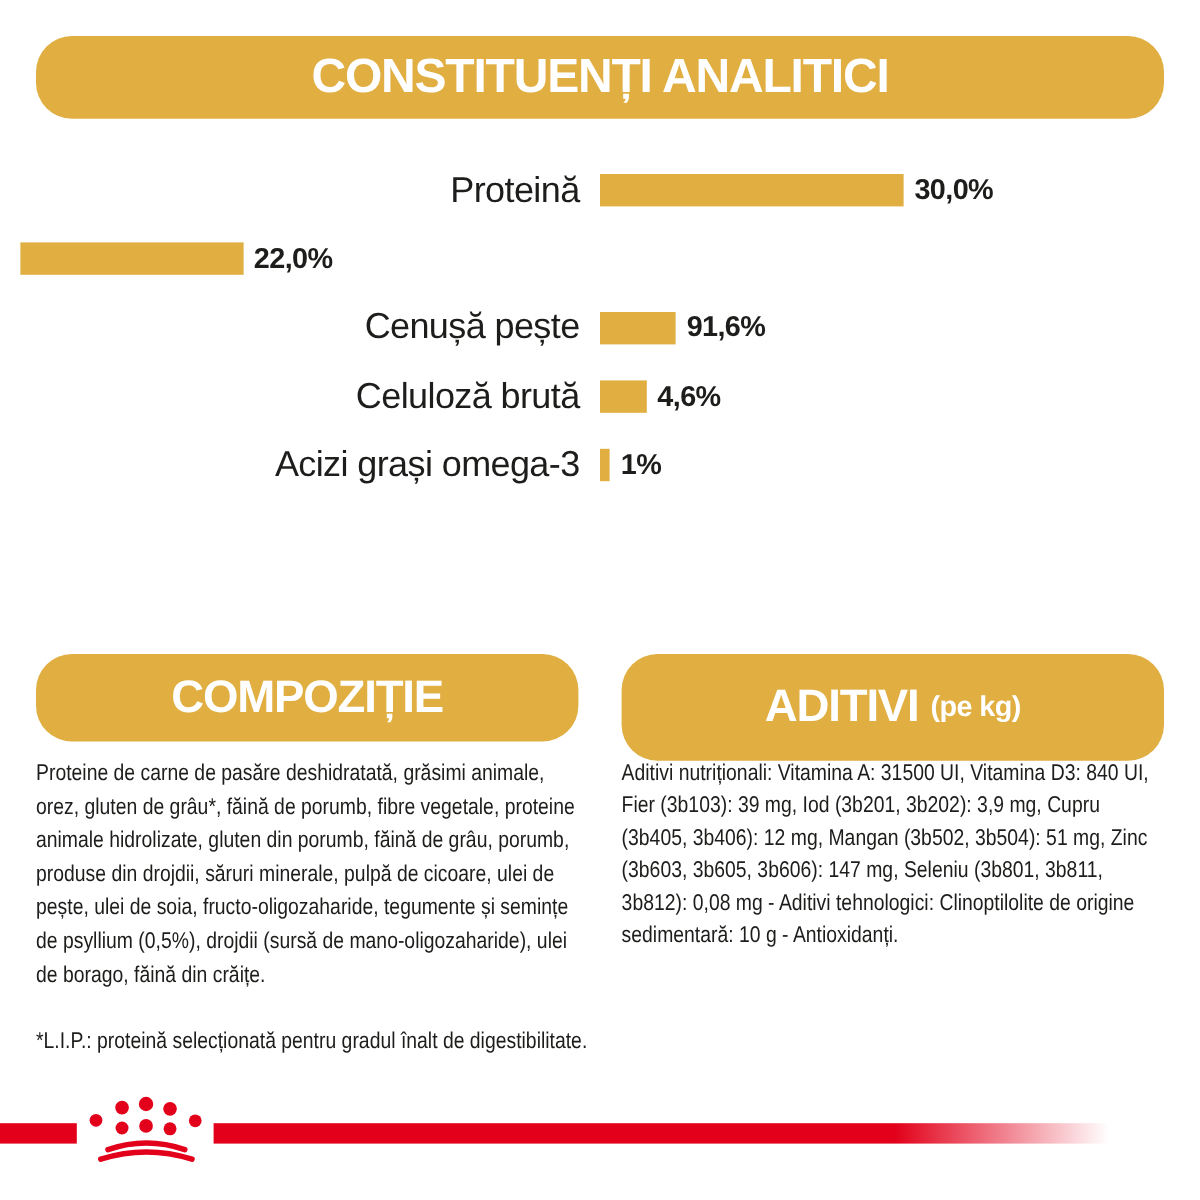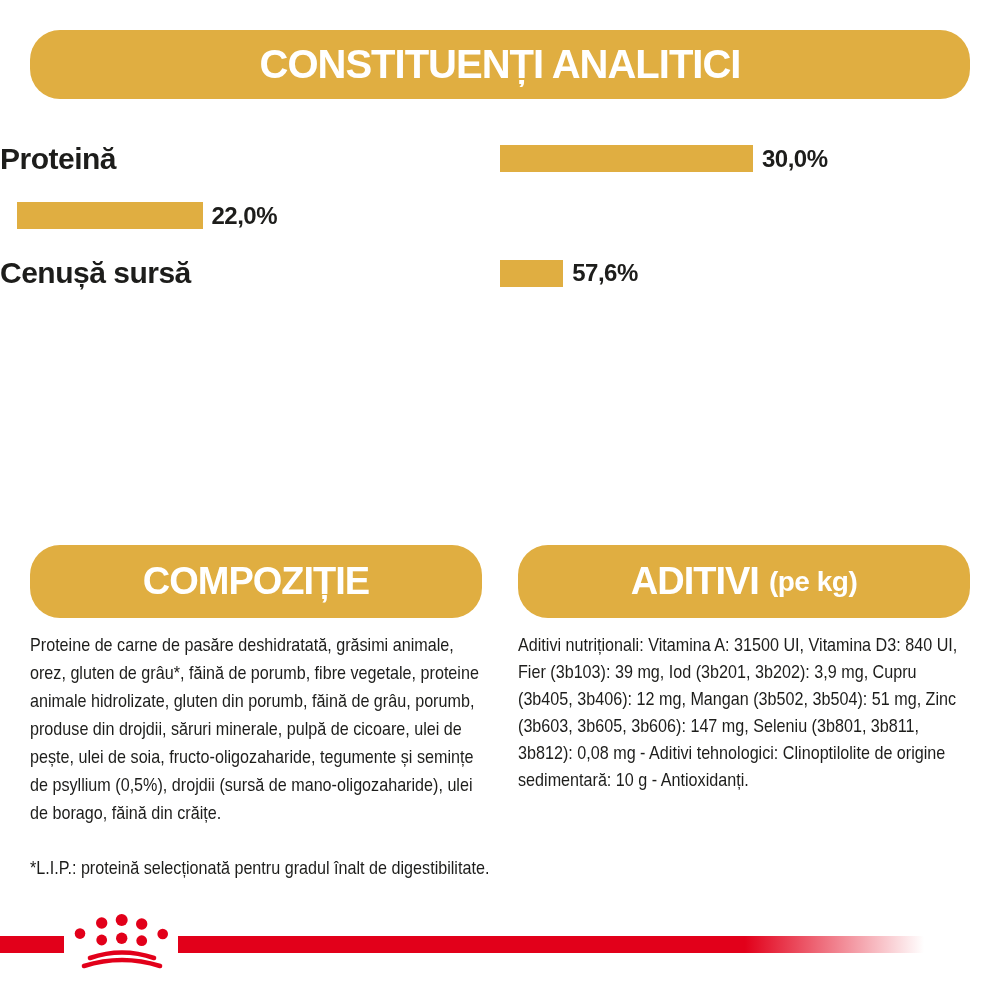--- a/index.html
+++ b/index.html
@@ -4,26 +4,26 @@
 <style>
   * { margin:0; padding:0; box-sizing:border-box; }
   html,body { width:1000px; height:1000px; background:#ffffff; }
   body { font-family:"Liberation Sans", sans-serif; color:#1d1d1b; }
   .page { position:relative; width:1000px; height:1000px; background:#ffffff; overflow:hidden; }
 
   .banner { position:absolute; background:#e0ae41; color:#ffffff; font-weight:bold;
             display:flex; align-items:center; justify-content:center;border-radius:30px; }
   .banner-top { left:30px; top:30px; width:940px; height:69px; font-size:40px; letter-spacing:-1px; }
   .banner-left { left:30px; top:545px; width:452px; height:73px; font-size:38px; letter-spacing:-1px; }
-  .banner-right { left:518px; top:545px; width:452px; height:73px; font-size:38px; letter-spacing:-1px; }
-  .banner-sub { font-size:28px; font-weight:bold; margin-left:10px; letter-spacing:-0.5px; }
+  .banner-right { left:518px; top:545px; width:452px; height:89px; font-size:38px; letter-spacing:-1px; }
+  .banner-sub { font-size:24px; font-weight:bold; margin-left:10px; letter-spacing:-0.5px; }
 
   .chart { position:absolute; left:0; top:130px; width:1000px; }
   .chart-row { display:flex; align-items:center; height:57.3px; }
-  .chart-label { width:483px; text-align:left; font-weight:bold; font-size:30px; letter-spacing:-0.5px; white-space:nowrap; }
+  .chart-label { width:483px; text-align:right; font-weight:normal; font-size:30px; letter-spacing:-0.5px; white-space:nowrap; }
   .chart-bar { height:27px; margin-left:17px; background:#e0ae41; flex:0 0 auto; }
   .chart-value { margin-left:9px; font-weight:bold; font-size:24px; letter-spacing:-0.5px; white-space:nowrap; }
 
   .text-col { position:absolute; font-size:19px; line-height:28px;
               transform:scaleX(0.85); transform-origin:0 0; }
   .comp-col { left:30px; top:631px; width:544px; }
   .adit-col { left:518px; top:631px; width:532px; line-height:27px; }
   .footnote { margin-top:27px; }
 
   .stripe { position:absolute; left:0; top:936px; width:943px; height:17px;
@@ -46,27 +46,37 @@
       <div class="chart-bar" style="width: 253px; background: rgb(224, 174, 65);"></div>
       <div class="chart-value">30,0%</div>
     </div>
 
     <div class="chart-row">
       <div class="chart-bar" style="width: 185.5px; background: rgb(224, 174, 65);"></div>
       <div class="chart-value">22,0%</div>
     </div>
 
     <div class="chart-row">
-      <div class="chart-label">Cenușă sursă</div>
+      <div class="chart-label">Cenușă pește</div>
       <div class="chart-bar" style="width: 63.2px; background: rgb(224, 174, 65);"></div>
-      <div class="chart-value">57,6%</div>
+      <div class="chart-value">91,6%</div>
     </div>
 
 
+    <div class="chart-row">
+      <div class="chart-label">Celuloză brută</div>
+      <div class="chart-bar" style="width: 38.8px; background: rgb(224, 174, 65);"></div>
+      <div class="chart-value">4,6%</div>
+    </div>
 
+    <div class="chart-row">
+      <div class="chart-label">Acizi grași omega-3</div>
+      <div class="chart-bar" style="width: 8.4px; background: rgb(224, 174, 65);"></div>
+      <div class="chart-value">1%</div>
+    </div>
   </div>
 
   <div class="banner banner-left">
     <span>COMPOZIȚIE</span>
   </div>
 
   <div class="banner banner-right">
     <span>ADITIVI</span>
     <span class="banner-sub">(pe kg)</span>
   </div>

